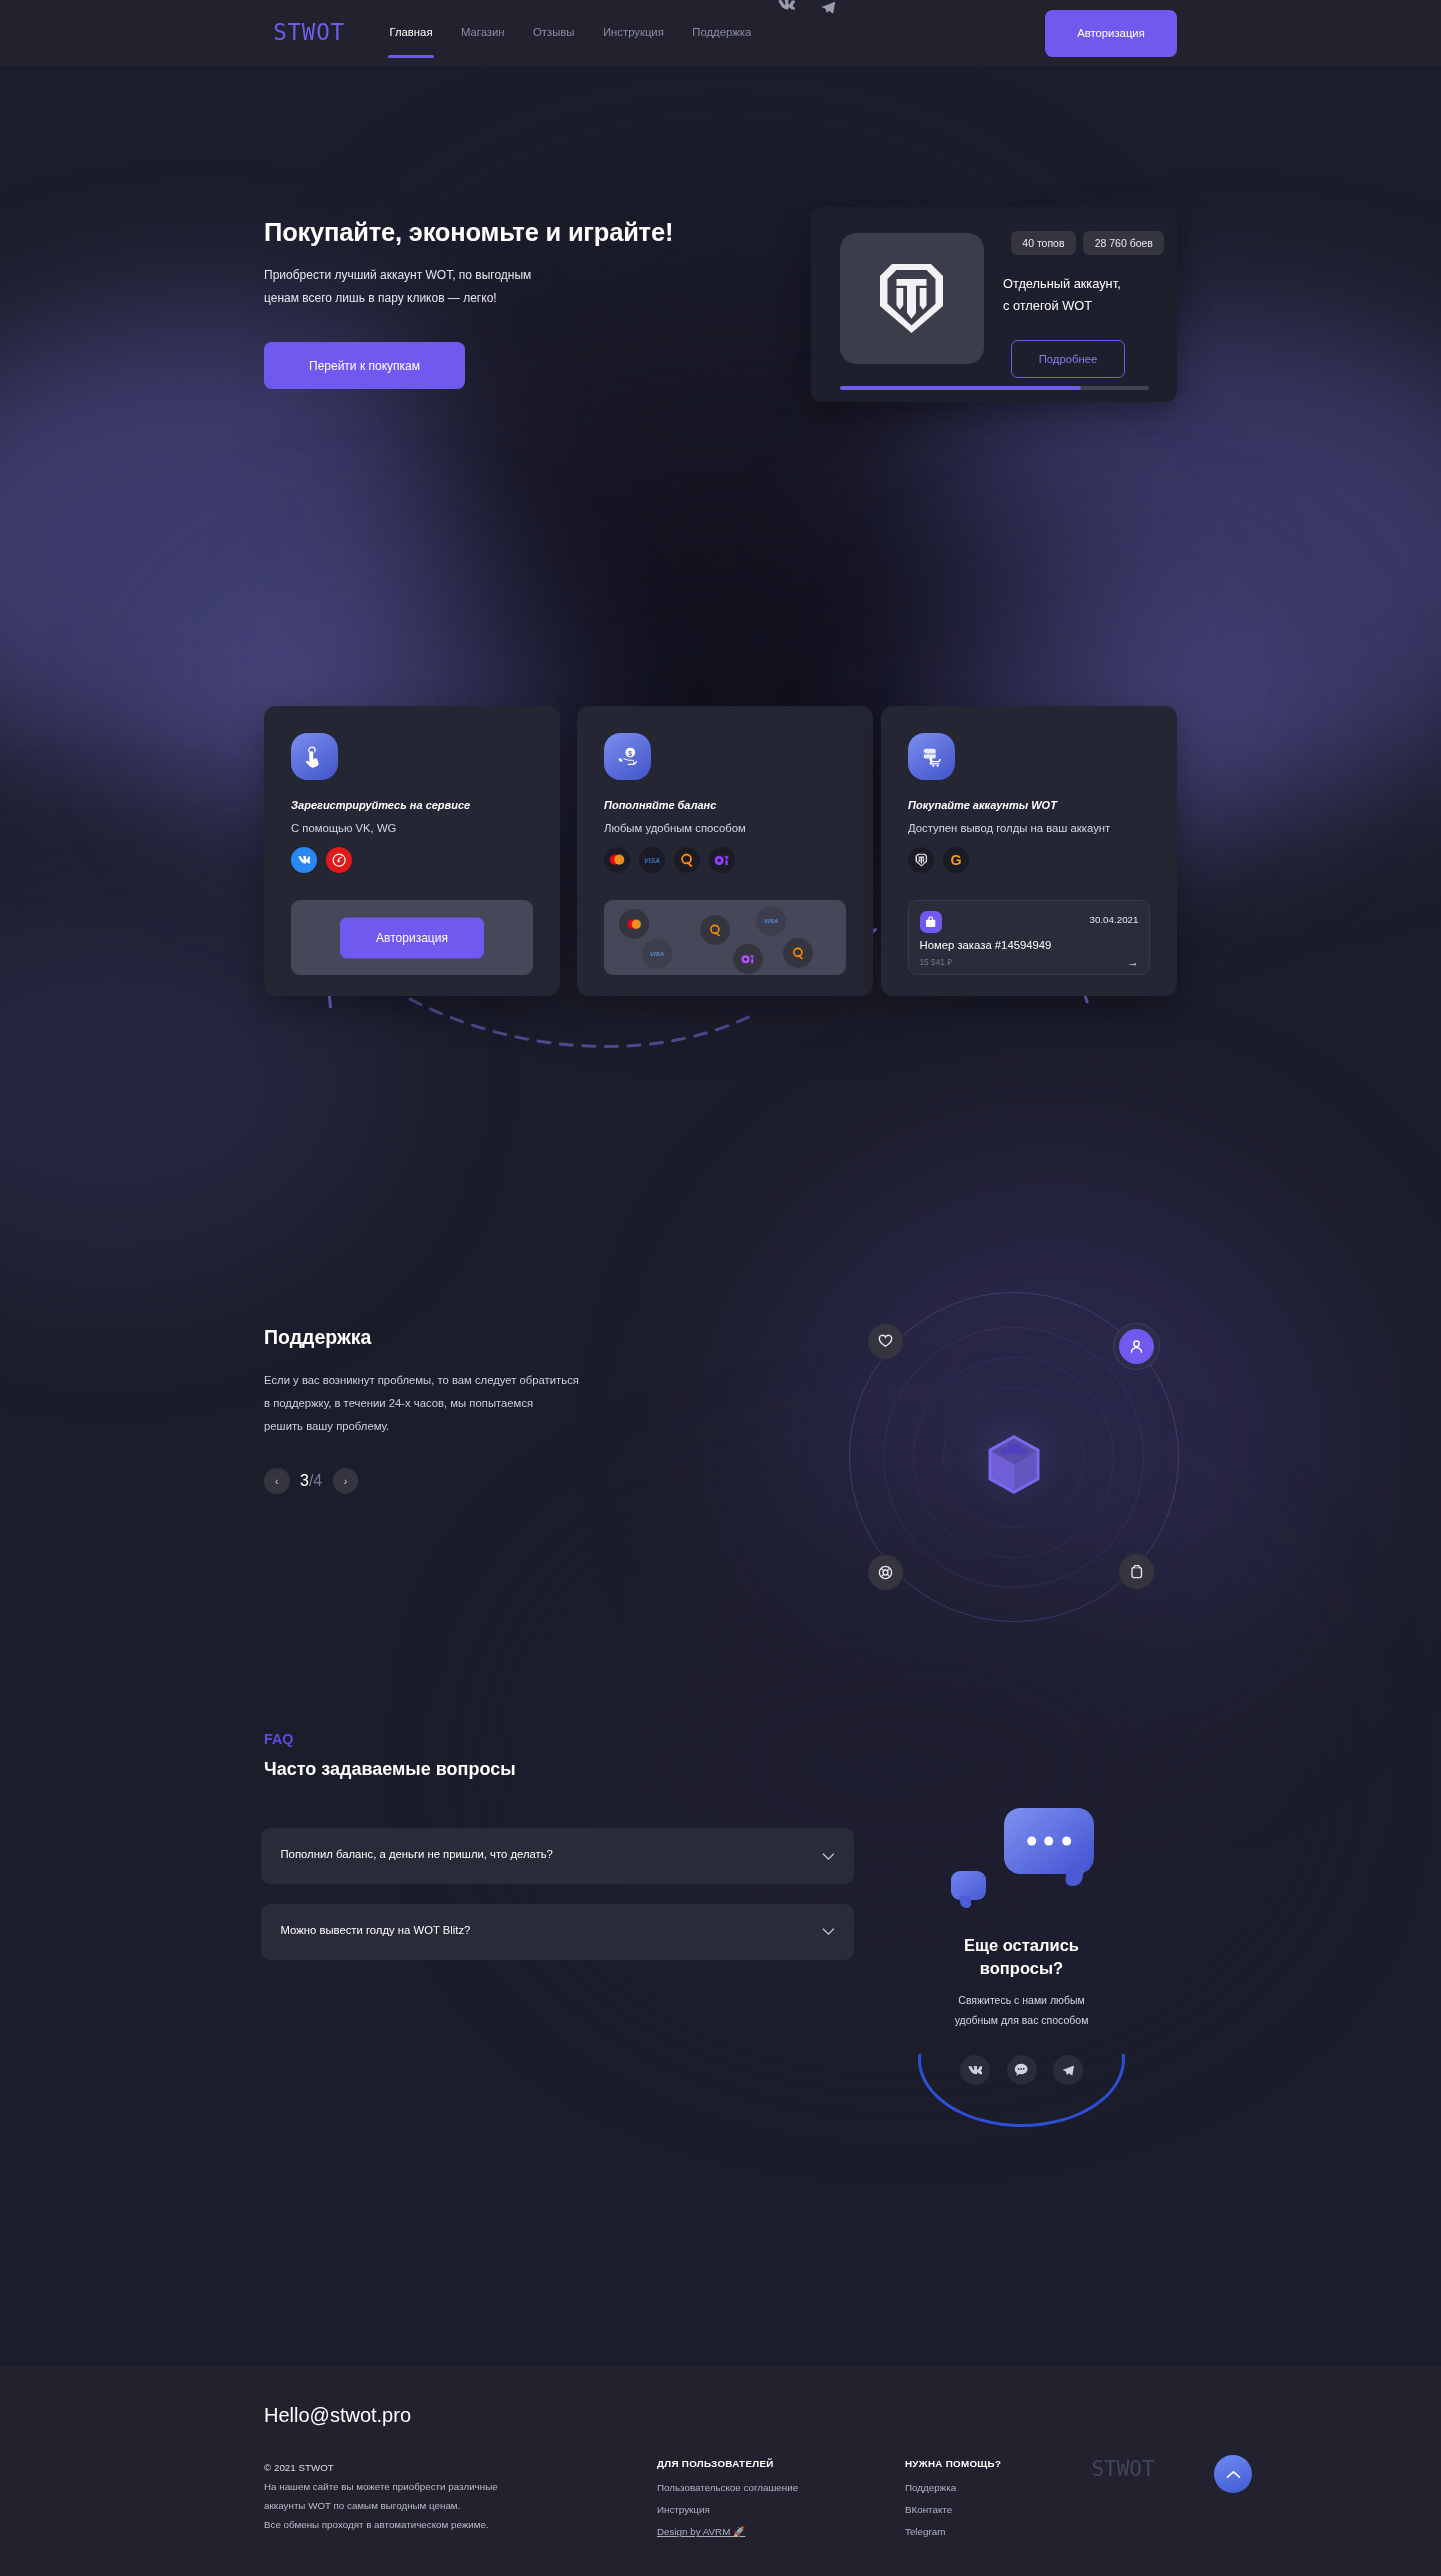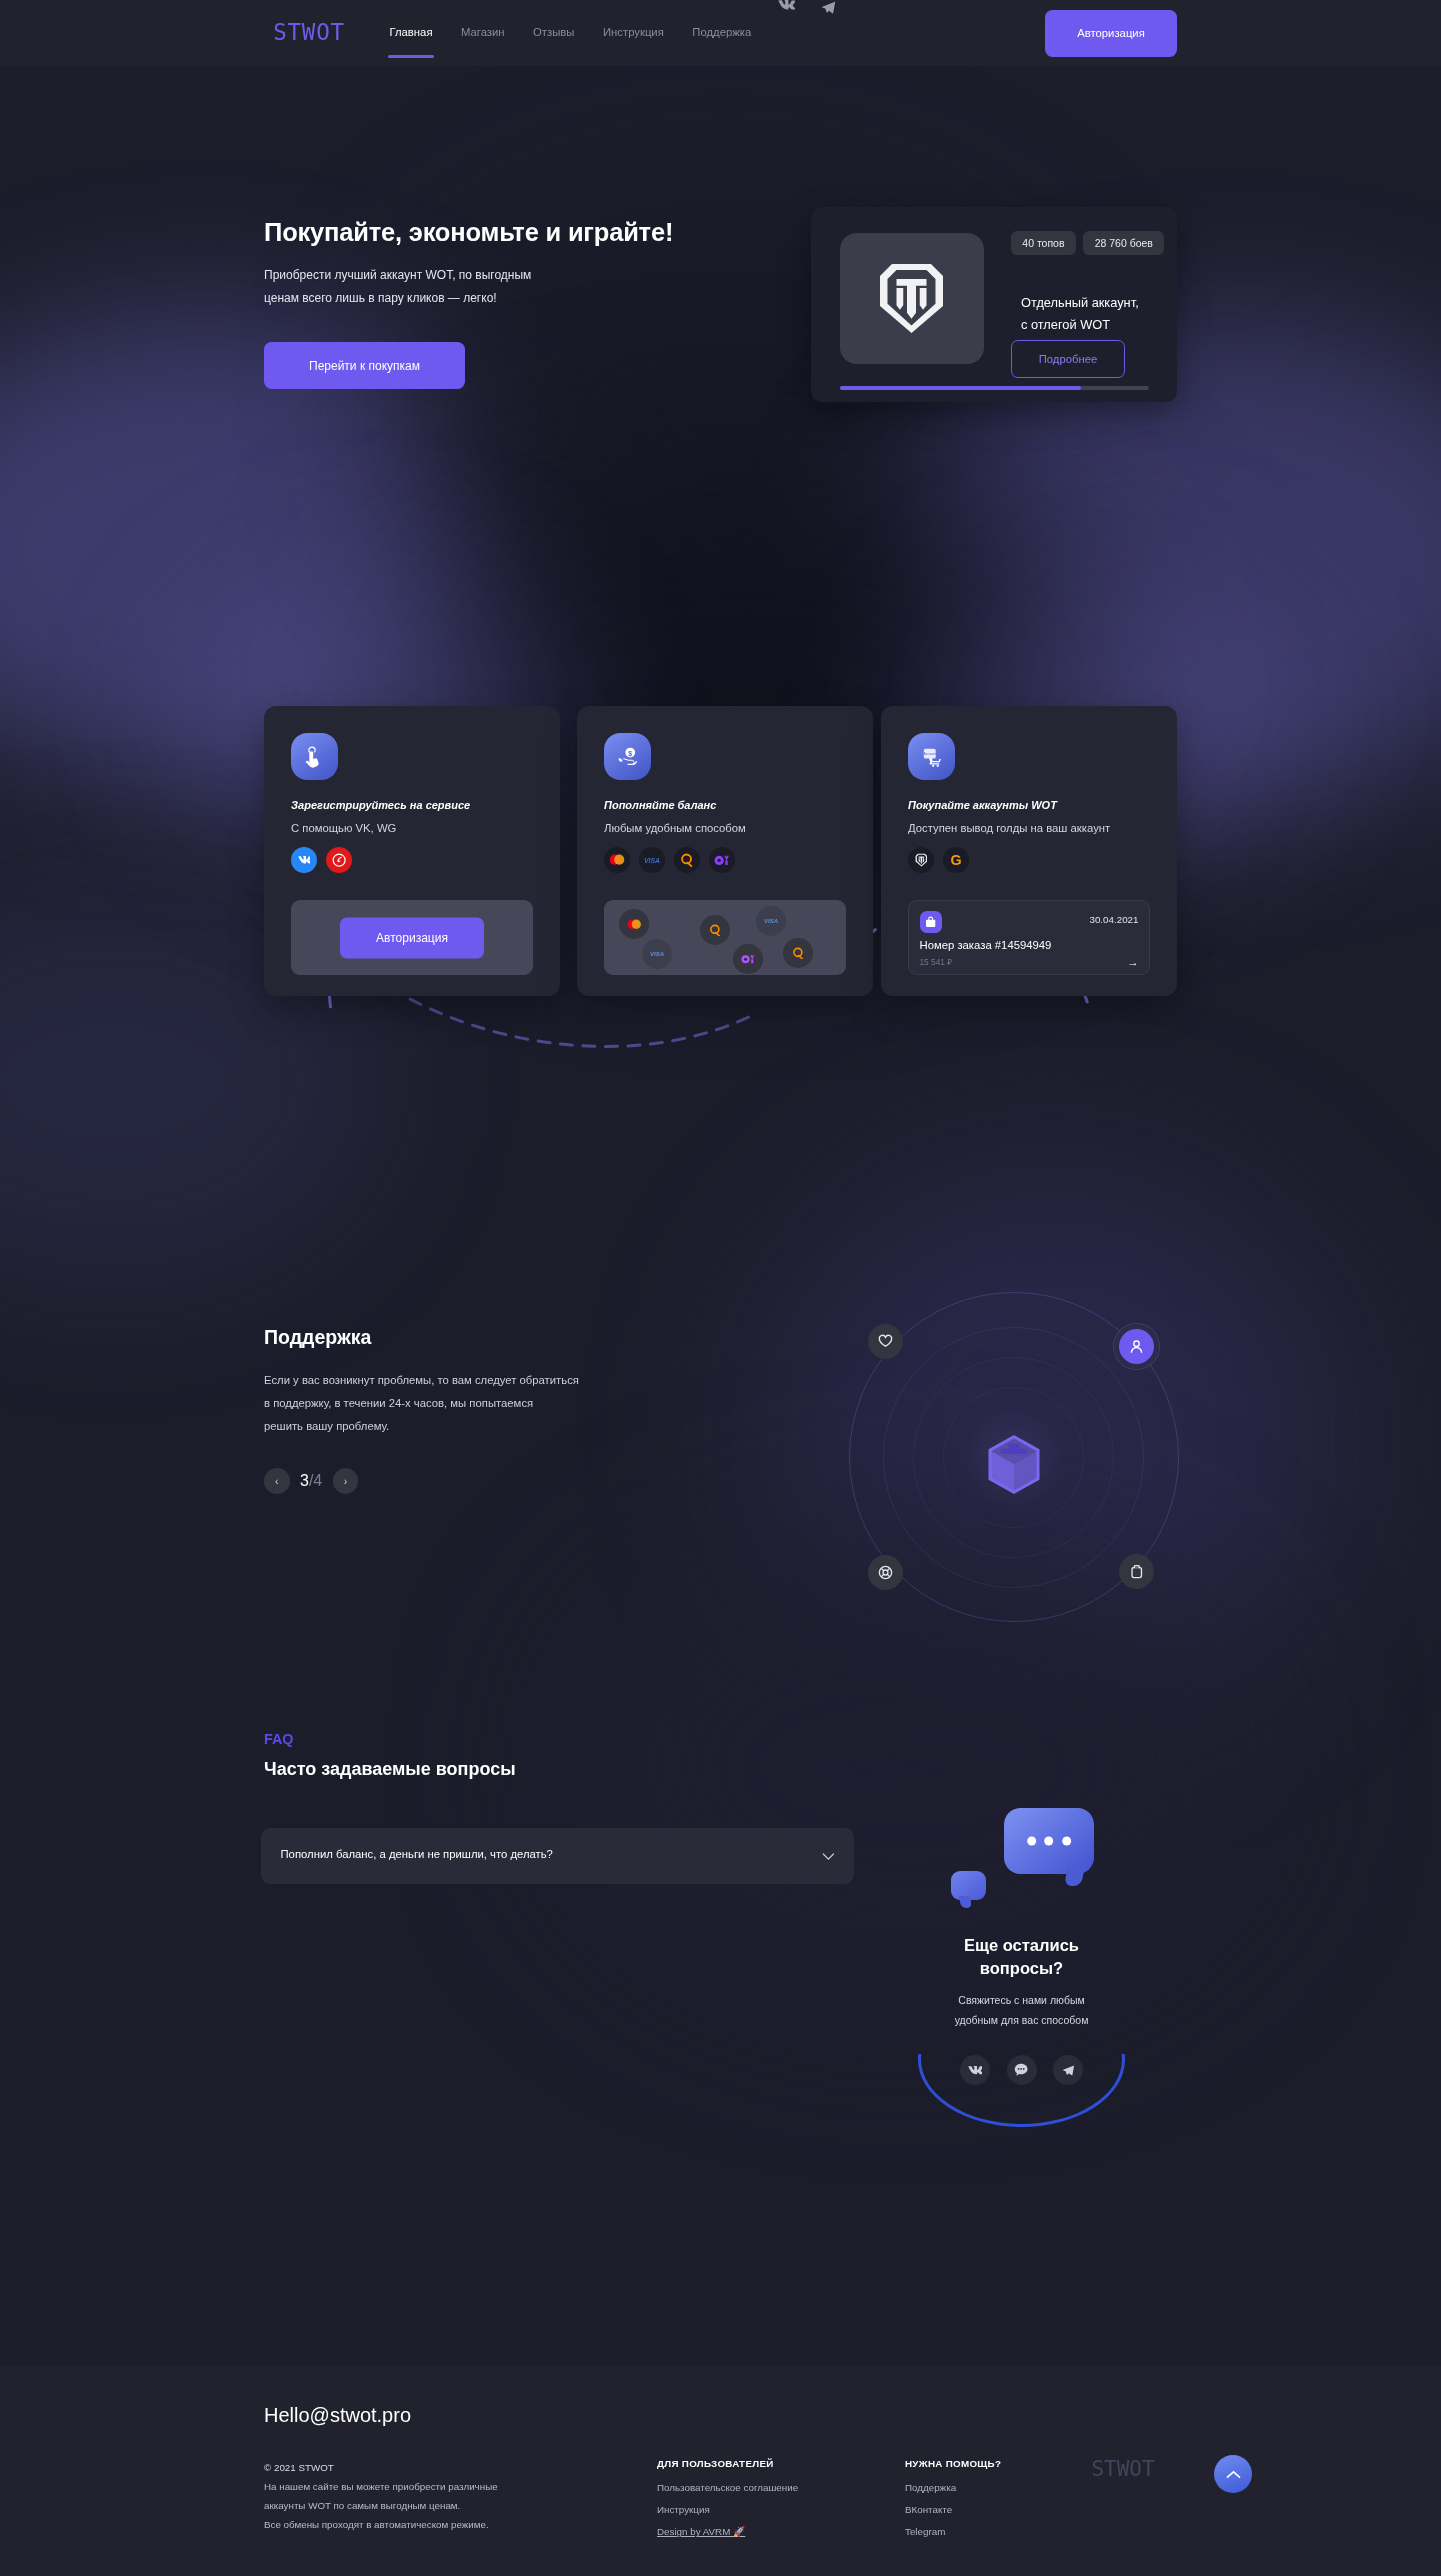--- a/index.html
+++ b/index.html
@@ -68,21 +68,21 @@
   }
   .hc-thumb {
     position:absolute; left:28.5px; top:25.5px; width:144px; height:131px;
     background:#3c3d4a; border-radius:16.5px; display:flex; align-items:center; justify-content:center;
   }
   .hc-chips { position:absolute; left:200px; top:24px; display:flex; gap:7.5px;text-align:center; }
   .chip {
     background:#34353f; color:#e8e8f2; font-size:10.5px;
     padding:6px 11.3px; border-radius:6px; white-space:nowrap;
   }
-  .hc-desc { position:absolute; left:210px; top:66px; font-size:12.8px; line-height:22px; color:#fff;margin-top:19px; }
+  .hc-desc { position:absolute; left:192px; top:66px; font-size:12.8px; line-height:22px; color:#fff; }
   .hc-more {
     position:absolute; left:200px; top:133px; width:114px; height:38px;
     border:0.8px solid #6c5ce7; background:transparent; border-radius:6.8px;
     color:#8a7bf0; font-size:11.3px; font-family:"Liberation Sans", sans-serif; cursor:pointer;
   }
   .hc-bar { position:absolute; left:28.5px; bottom:12px; width:309px; height:3.8px; background:#40424d; border-radius:2.3px; }
   .hc-bar > i { display:block; height:100%; width:78%; background:#6c5ce7; border-radius:2.3px; }
 
   
   .dashes { position:absolute; left:0; top:526px; width:1442px; height:541px; z-index:8; pointer-events:none; }
@@ -492,20 +492,28 @@
 
   <div class="faq-list">
     <div class="faq-item">
       <span class="faq-q">Пополнил баланс, а деньги не пришли, что делать?</span>
       <span class="faq-chev">
         <svg width="12.8" height="7.5" viewBox="0 0 18 11">
             <path fill="none" stroke="currentColor" stroke-width="1.8" stroke-linecap="round" d="M1.5 1.5 9 9l7.5-7.5"></path>
           </svg>
       </span>
     </div>
+    <div class="faq-item">
+      <span class="faq-q">Можно вывести голду на WOT Blitz?</span>
+      <span class="faq-chev">
+        <svg width="12.8" height="7.5" viewBox="0 0 18 11">
+            <path fill="none" stroke="currentColor" stroke-width="1.8" stroke-linecap="round" d="M1.5 1.5 9 9l7.5-7.5"></path>
+          </svg>
+      </span>
+    </div>
   </div>
 
   <div class="qpanel">
     <div class="bubble-big">
       <span class="bdots">
           <i></i>
           <i></i>
           <i></i>
         </span>
     </div>

